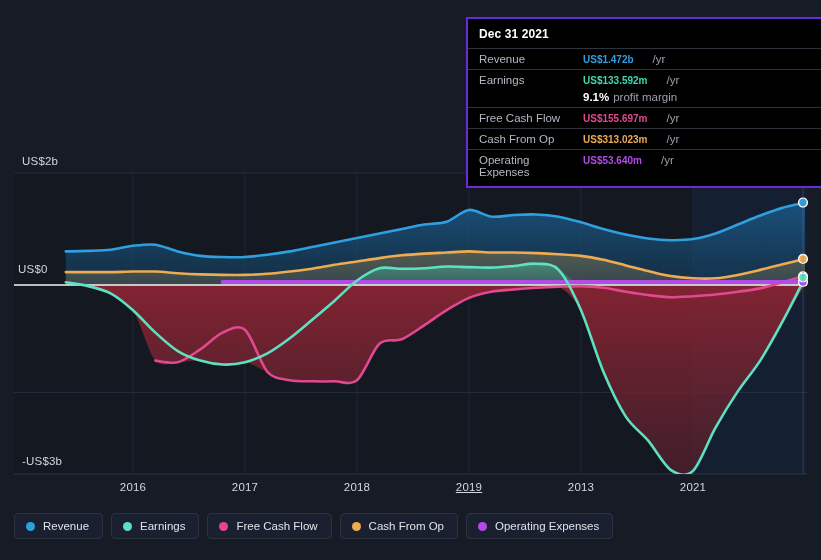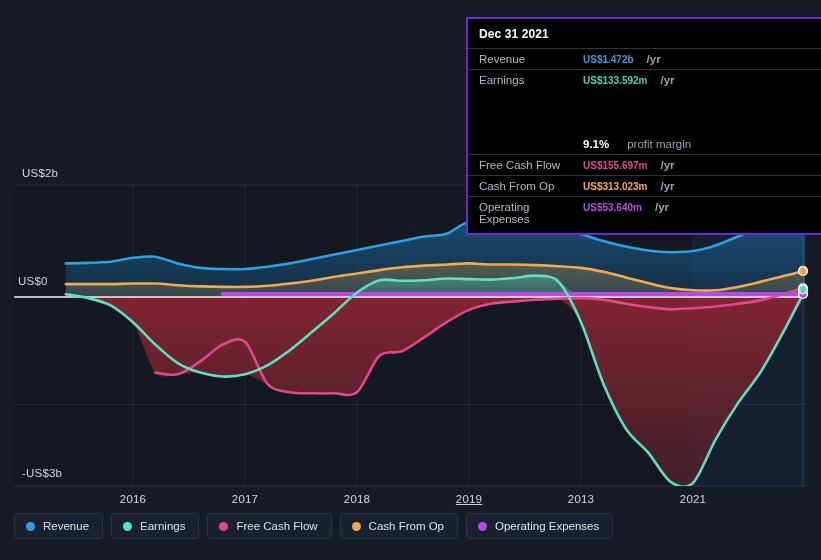--- a/index.html
+++ b/index.html
@@ -20,21 +20,21 @@
   #app {
     position: absolute;
     inset: 0;
     background: #161b26;
   }
 
   
   #chart-area {
     position: absolute;
     left: 0;
-    top: 12px;
+    top: 0;
     width: 685px;
     height: 500px;
     padding-left: 24px;
   }
 
   #plot-svg {
     position: absolute;
     left: 0;
     top: 0;
   }
@@ -93,26 +93,26 @@
     color: #b3b9c4;
     font-size: 11.5px;
   }
   .tt-val {
     font-weight: bold;
     font-size: 10px;
     white-space: nowrap;
   }
   .tt-unit {
     color: #9aa1ad;
-    font-weight: bold;
-    font-size: 11.5px;
-    margin-left: 13px;
-  }
-  .tt-margin-val { color: #ffffff; font-weight: bold; font-size: 11.5px; margin-top: 47px; }
-  .tt-margin-txt { color: #9aa1ad; font-size: 11.5px; margin-left: 18px; }
+    font-weight: normal;
+    font-size: 11.5px;
+    margin-left: 19px;
+  }
+  .tt-margin-val { color: #ffffff; font-weight: bold; font-size: 11.5px; }
+  .tt-margin-txt { color: #9aa1ad; font-size: 11.5px; margin-left: 4px; }
 
   
   #legend {
     position: absolute;
     left: 14px;
     top: 513px;
     display: flex;
     gap: 8px;
   }
   .legend-item {

